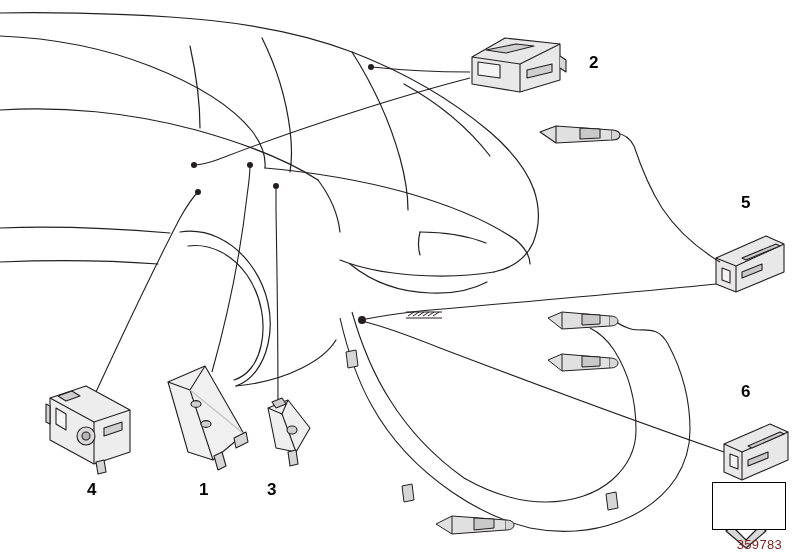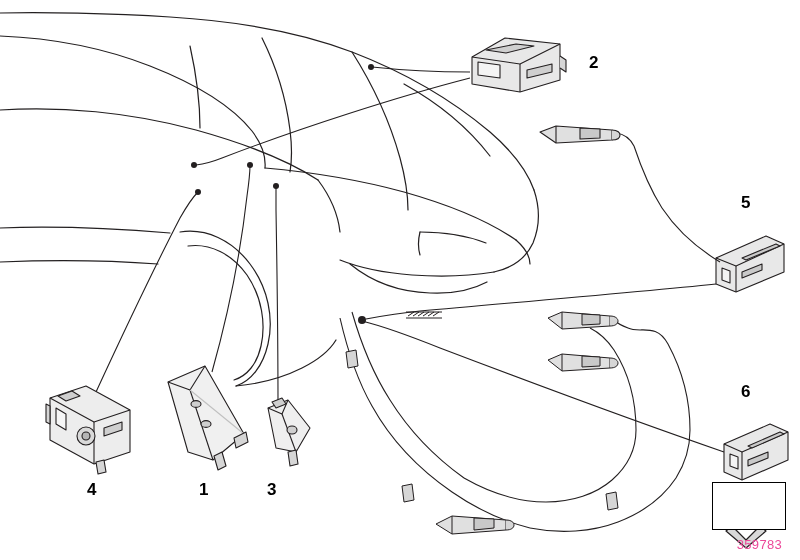--- a/index.html
+++ b/index.html
@@ -31,21 +31,21 @@
     font-weight: bold;
     color: #000000;
     line-height: 1;
   }
   .part-number {
     position: absolute;
     right: 18px;
     bottom: 8px;
     font-family: "Liberation Sans", sans-serif;
     font-size: 13px;
-    color: #ec4899;
+    color: #7f1d1d;
     letter-spacing: 0.3px;
   }
   .logo-box {
     position: absolute;
     right: 14px;
     bottom: 30px;
     width: 72px;
     height: 46px;
     border: 1px solid #000000;
     background: #ffffff;

